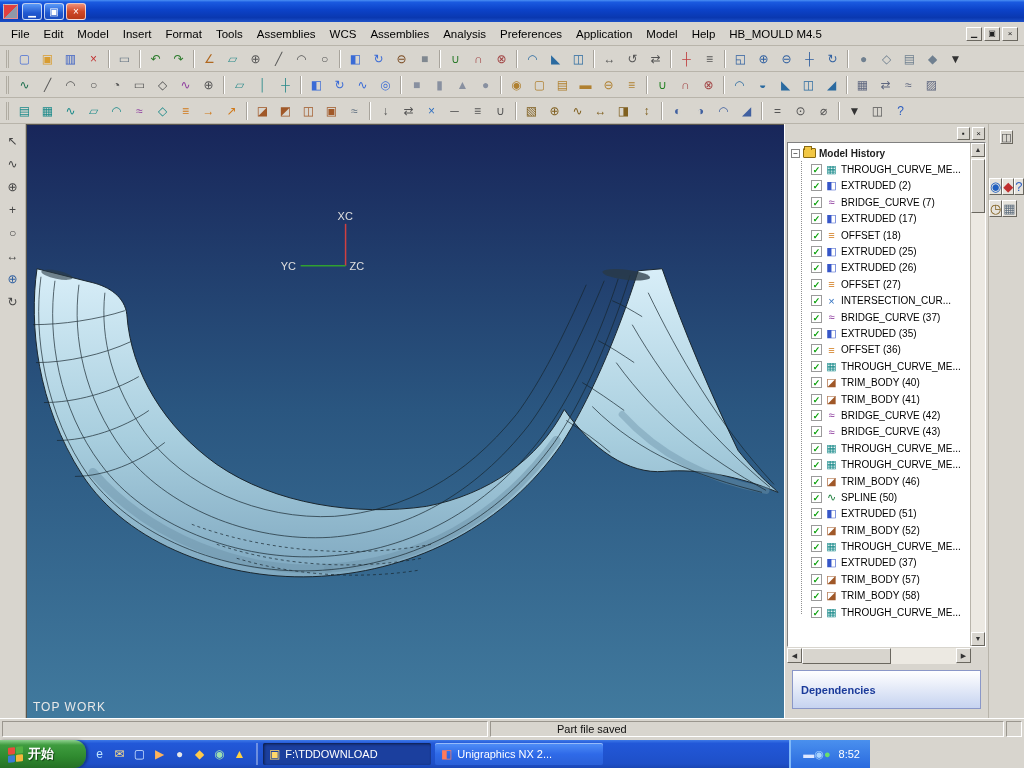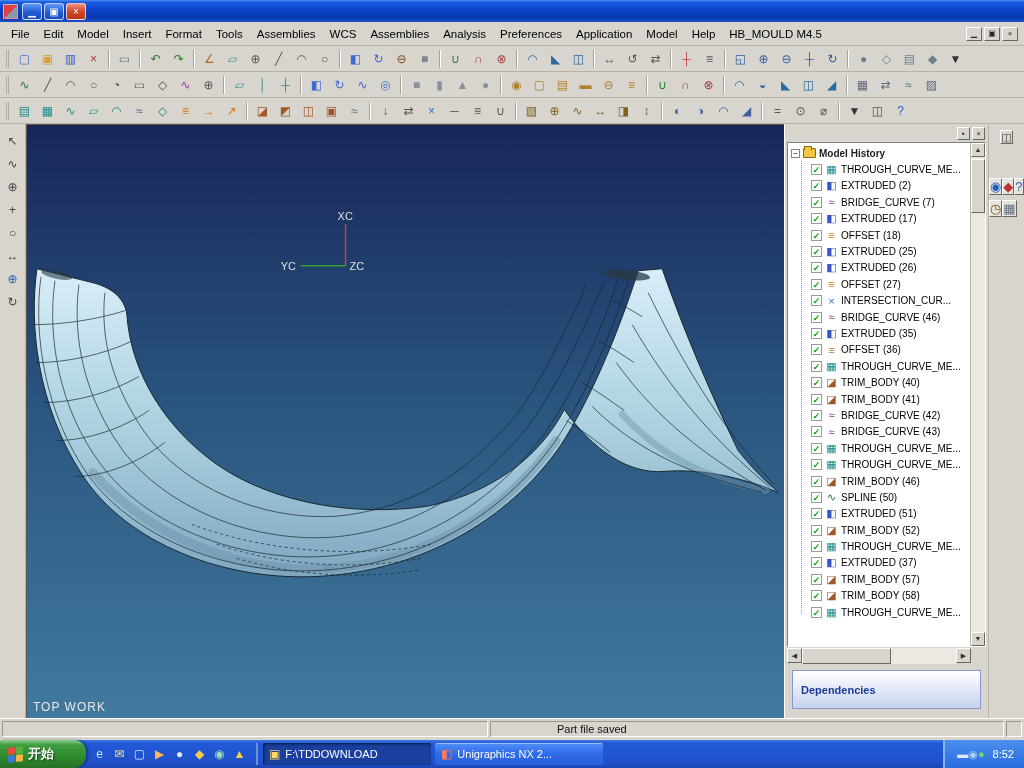--- a/index.html
+++ b/index.html
@@ -109,21 +109,21 @@
 
   
   .statusbar { position:absolute; top:718px; left:0; width:1024px; height:22px; background:#d8d5ce;
     border-top:1px solid #fff; display:flex; gap:2px; padding:2px; }
   .scell { height:16px; border:1px solid; border-color:#9a968e #fff #fff #9a968e; }
   .scell.left { flex:0 0 486px; }
   .scell.msg { flex:1; padding:1px 0 0 66px; font-size:11px; color:#111; }
   .scell.grip2 { flex:0 0 16px; }
 
   
-  .taskbar { position:absolute; top:740px; left:0; width:1024px; height:28px; display:flex; align-items:center;
+  .taskbar { position:absolute; top:740px; left:0; width:870px; height:28px; display:flex; align-items:center;
     background:linear-gradient(#3d79e8 0%,#2258d8 12%,#1e4fc8 85%,#1a46b4 100%); }
   .startbtn { height:28px; width:86px; flex:0 0 86px; display:flex; align-items:center; gap:5px; padding-left:8px;
     border-radius:0 12px 12px 0; color:#fff; font-weight:bold; font-size:13px; text-shadow:1px 1px 1px rgba(0,0,0,.5);
     background:linear-gradient(#8dd18d 0%,#3f9c3f 18%,#2f8a2f 60%,#257025 100%);
     box-shadow:2px 0 3px rgba(0,0,0,.35); }
   .flag { width:15px; height:15px; display:grid; grid-template:1fr 1fr / 1fr 1fr; gap:1px; transform:skewY(-6deg); }
   .flag div { border-radius:1px; }
   .f1{background:#e84c3d;} .f2{background:#52b043;} .f3{background:#3a7bd5;} .f4{background:#f5b83d;}
   .ql { display:flex; gap:3px; padding:0 5px; align-items:center; }
   .qli { width:17px; height:17px; font-size:12px; line-height:17px; text-align:center; }
@@ -454,21 +454,21 @@
               <span class="tlabel">OFFSET (27)</span>
             </div>
             <div class="trow">
               <span class="tcheck">✓</span>
               <span class="tico" style="color: rgb(48, 112, 192);">×</span>
               <span class="tlabel">INTERSECTION_CUR...</span>
             </div>
             <div class="trow">
               <span class="tcheck">✓</span>
               <span class="tico" style="color: rgb(144, 64, 160);">≈</span>
-              <span class="tlabel">BRIDGE_CURVE (46)</span>
+              <span class="tlabel">BRIDGE_CURVE (37)</span>
             </div>
             <div class="trow">
               <span class="tcheck">✓</span>
               <span class="tico" style="color: rgb(54, 86, 200);">◧</span>
               <span class="tlabel">EXTRUDED (35)</span>
             </div>
             <div class="trow">
               <span class="tcheck">✓</span>
               <span class="tico" style="color: rgb(208, 120, 24);">≡</span>
               <span class="tlabel">OFFSET (36)</span>

